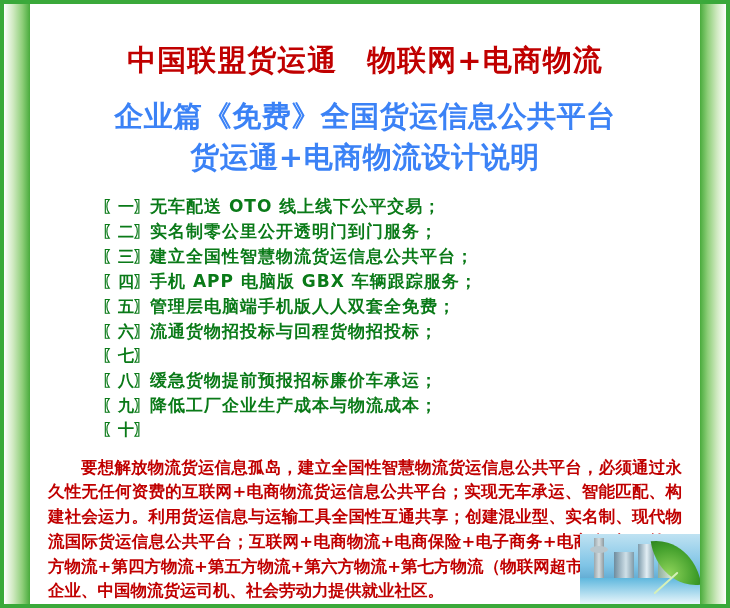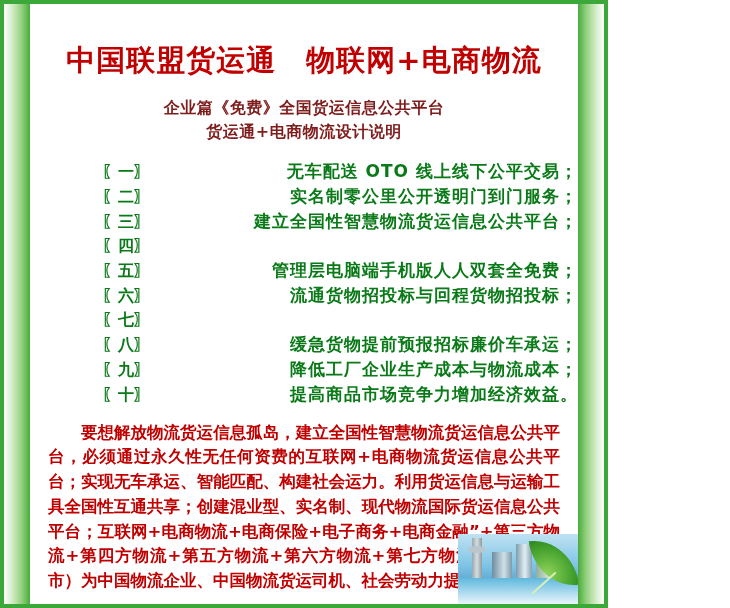--- a/index.html
+++ b/index.html
@@ -7,21 +7,21 @@
     margin: 0; padding: 0;
   }
   body {
     width: 730px; height: 608px;
     font-family: "DejaVu Sans", "Liberation Sans", sans-serif;
     background: #ffffff;
     overflow: hidden;
   }
   #page {
     position: relative;
-    width: 608px; height: 608px;
+    width: 730px; height: 608px;
     background: #ffffff;
     border: 4px solid #3aa93a;
     overflow: hidden;
   }
   
   #band-left, #band-right {
     position: absolute;
     top: 0; bottom: 0;
     width: 26px;
   }
@@ -44,23 +44,23 @@
     color: #c00000;
     font-weight: bold;
     font-size: 29px;
     letter-spacing: 1px;
     margin-top: 40px;
     line-height: 1.15;
     white-space: pre;
   }
   .title-sub {
     text-align: center;
-    color: #7f1d1d;
-    font-weight: bold;
-    font-size: 16px;
+    color: #3b82f6;
+    font-weight: bold;
+    font-size: 29px;
     margin-top: 20px;
     line-height: 1.35;
     letter-spacing: 0.5px;
   }
   .title-sub .line2 {
     display: block;
     margin-top: 2px;
   }
 
   .items {
@@ -80,21 +80,21 @@
     width: 120px;
     text-align: left;
     padding-left: 72px;
     color: #0a7a18;
     letter-spacing: 0px;
     flex: 0 0 auto;
     font-size: 16px;
   }
   .item-text {
     flex: 1 1 auto;
-    text-align: right;
+    text-align: left;
     letter-spacing: 1px;
     font-size: 17px;
   }
 
   .para {
     margin: 14px 18px 0 18px;
     color: #c00000;
     font-weight: bold;
     font-size: 16.5px;
     line-height: 1.5;
@@ -190,20 +190,21 @@
         <span class="item-text">实名制零公里公开透明门到门服务；</span>
       </div>
 
       <div class="item-row">
         <span class="item-num">〖三〗</span>
         <span class="item-text">建立全国性智慧物流货运信息公共平台；</span>
       </div>
 
       <div class="item-row">
         <span class="item-num">〖四〗</span>
+        <span class="item-text">手机 APP 电脑版 GBX 车辆跟踪服务；</span>
       </div>
 
       <div class="item-row">
         <span class="item-num">〖五〗</span>
         <span class="item-text">管理层电脑端手机版人人双套全免费；</span>
       </div>
 
       <div class="item-row">
         <span class="item-num">〖六〗</span>
         <span class="item-text">流通货物招投标与回程货物招投标；</span>
@@ -218,21 +219,20 @@
         <span class="item-text">缓急货物提前预报招标廉价车承运；</span>
       </div>
 
       <div class="item-row">
         <span class="item-num">〖九〗</span>
         <span class="item-text">降低工厂企业生产成本与物流成本；</span>
       </div>
 
       <div class="item-row">
         <span class="item-num">〖十〗</span>
-        <span class="item-text">提高商品市场竞争力增加经济效益。</span>
       </div>
 
     </div>
 
     <div class="para">要想解放物流货运信息孤岛，建立全国性智慧物流货运信息公共平台，必须通过永久性无任何资费的互联网+电商物流货运信息公共平台；实现无车承运、智能匹配、构建社会运力。利用货运信息与运输工具全国性互通共享；创建混业型、实名制、现代物流国际货运信息公共平台；互联网+电商物流+电商保险+电子商务+电商金融”+第三方物流+第四方物流+第五方物流+第六方物流+第七方物流（物联网超市）为中国物流企业、中国物流货运司机、社会劳动力提供就业社区。</div>
 
   </div>
 
   <div id="photo">
     <div class="sky"></div>

